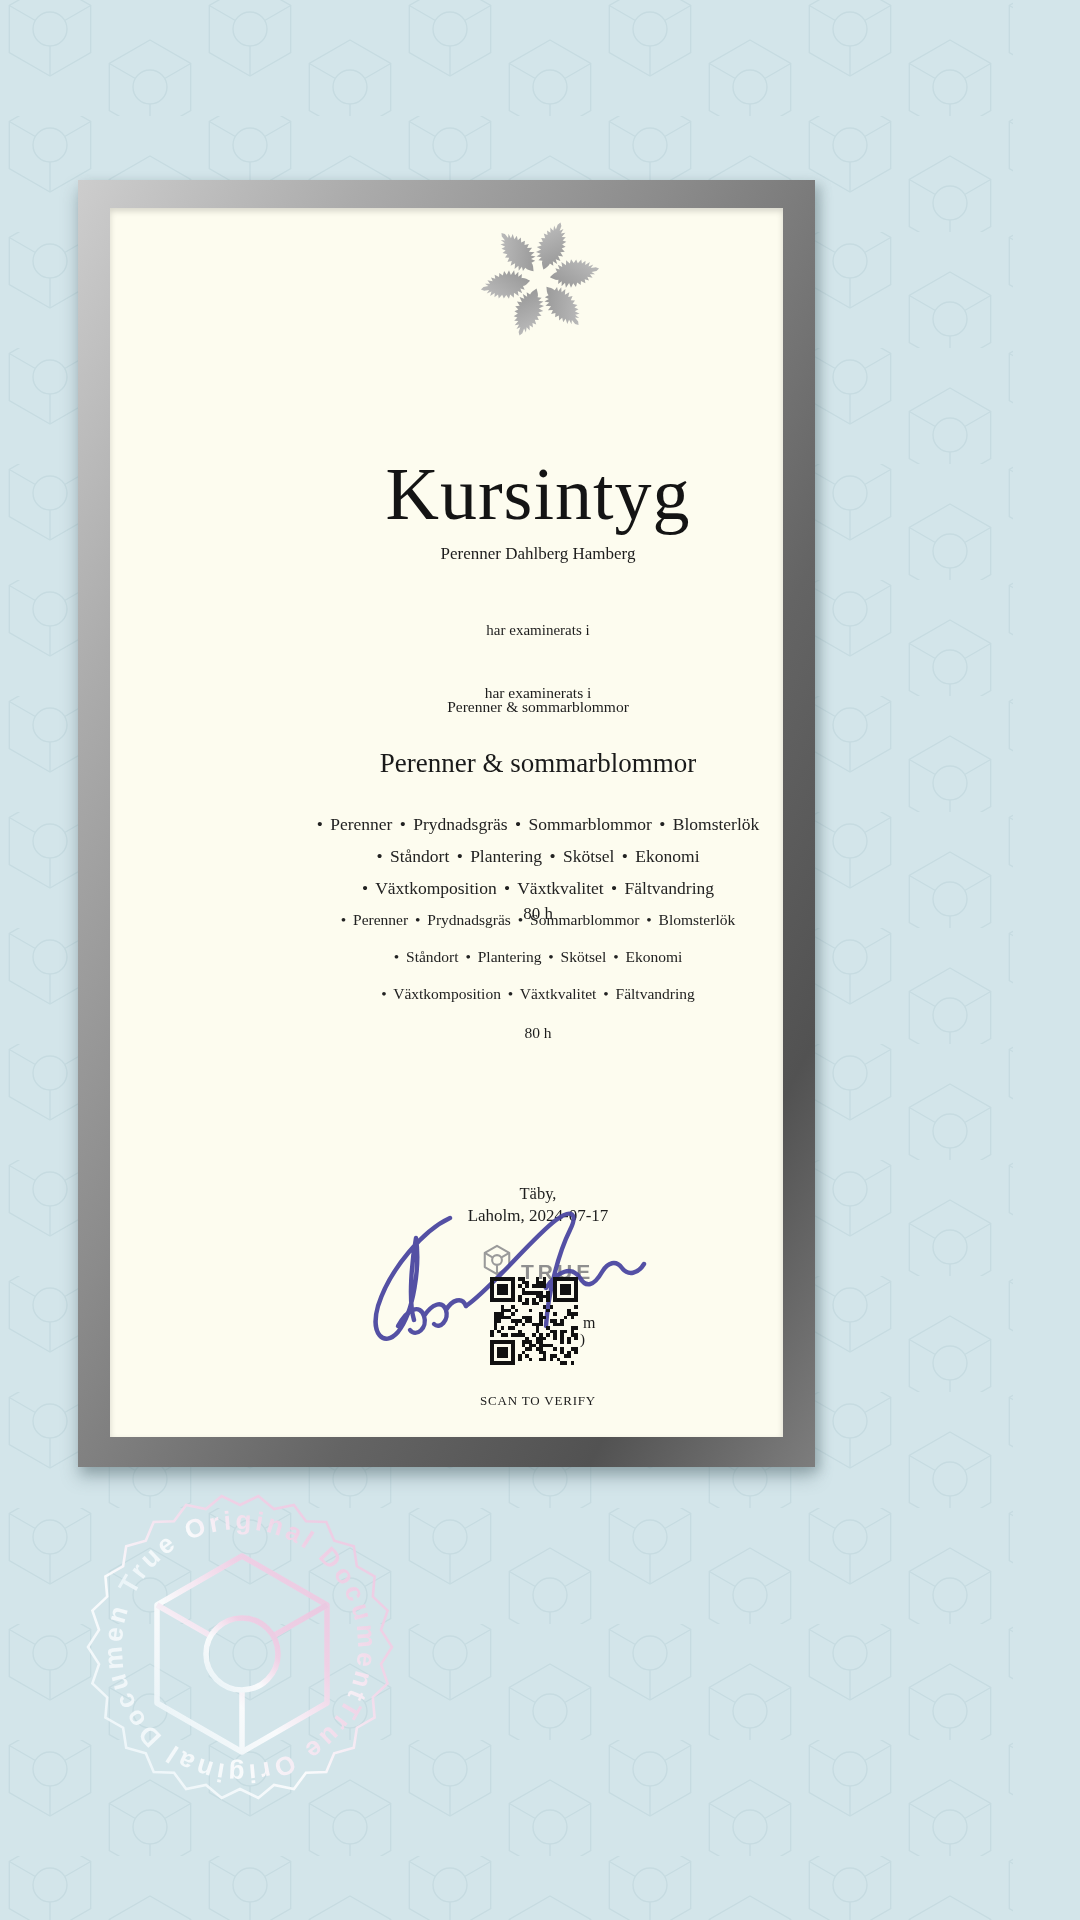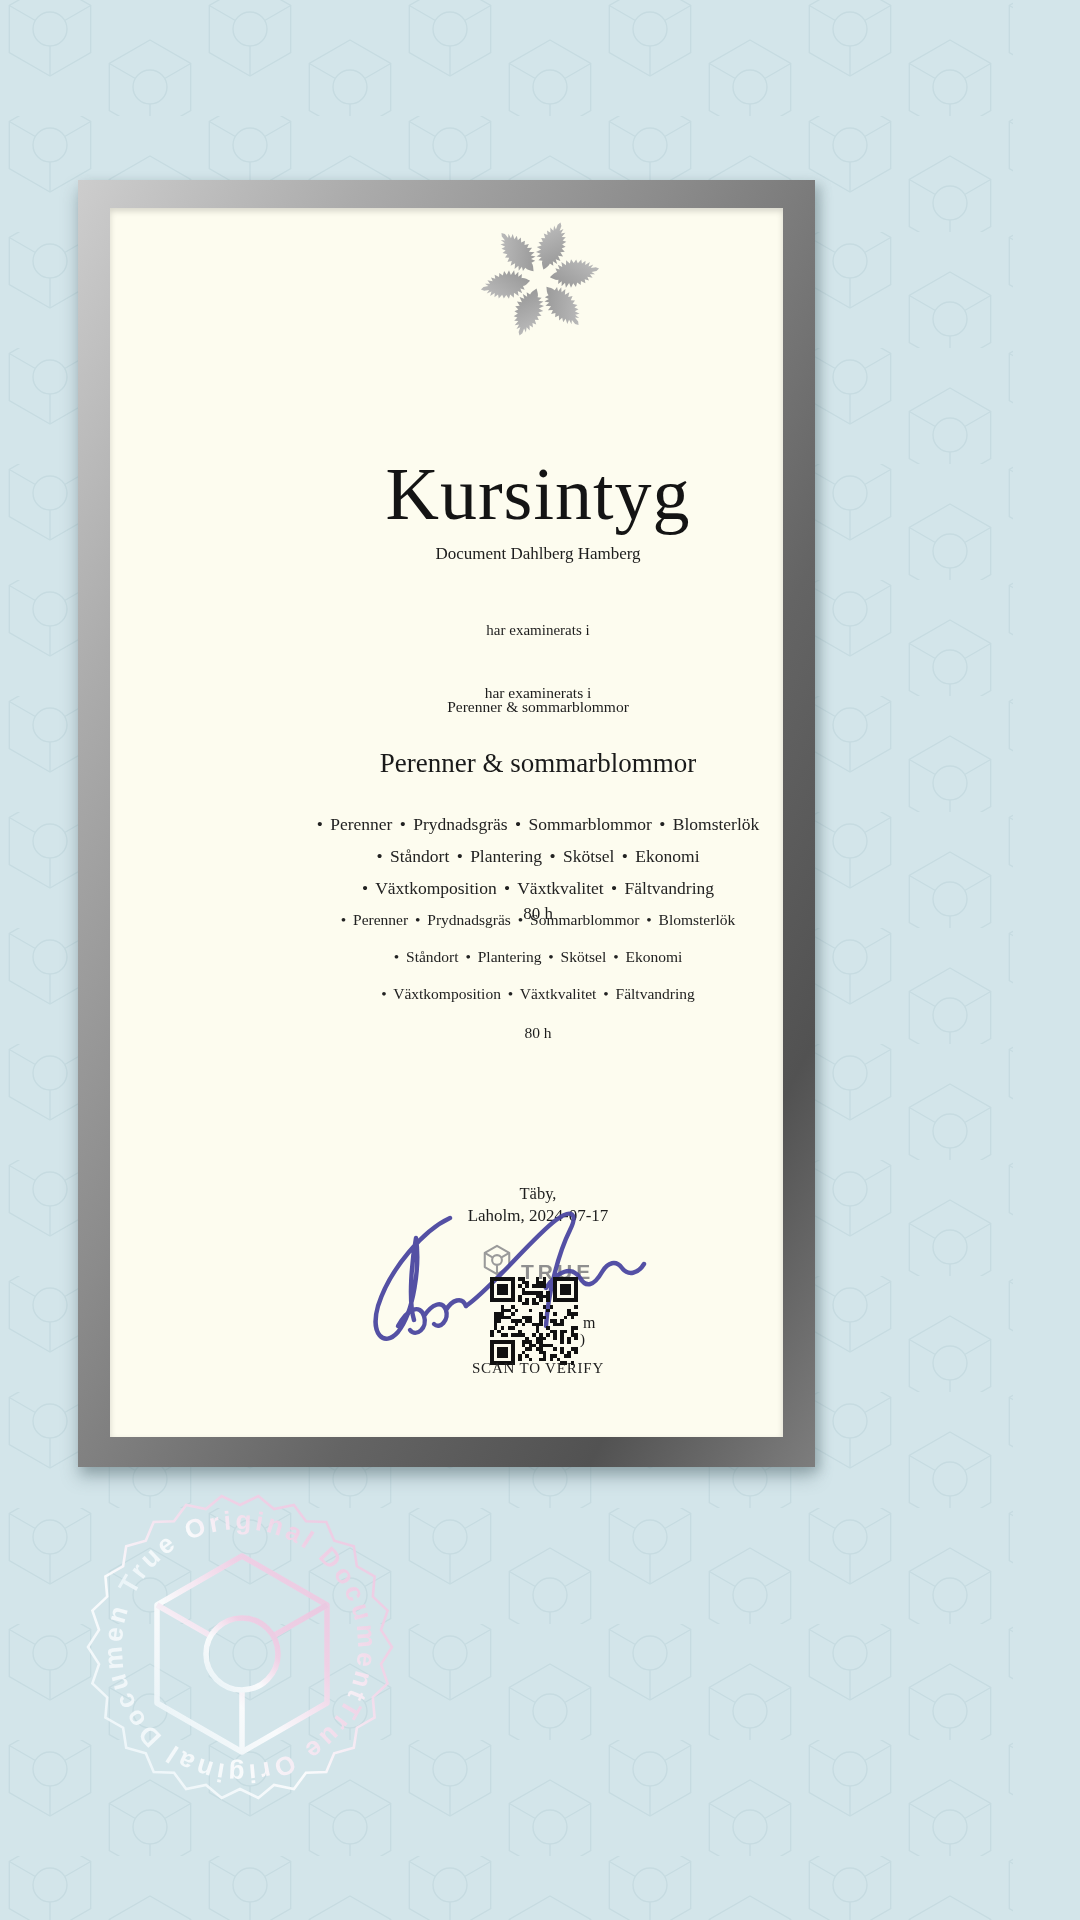--- a/index.html
+++ b/index.html
@@ -26,21 +26,21 @@
   .course-small{top:490px;font-size:15.5px;}
   .course-big{top:540px;font-size:27px;color:#1a1a1a;}
   .list-lg{font-size:17.5px;word-spacing:3px;color:#222;}
   .l1a{top:606px;} .l1b{top:638px;} .l1c{top:670px;}
   .hours-ov{top:696px;font-size:17px;}
   .list-sm{font-size:15.5px;word-spacing:3px;color:#222;}
   .l2a{top:703px;} .l2b{top:740px;} .l2c{top:777px;}
   .hours2{top:816px;font-size:15.5px;}
   .taby{top:976px;font-size:16.5px;}
   .laholm{top:998px;font-size:17px;}
-  .scan{top:1152px;font-size:15px;letter-spacing:.8px;color:#202020;}
+  .scan{top:1185px;font-size:13px;letter-spacing:.8px;color:#202020;}
 
   .emblem{position:absolute;left:358px;top:10px;width:144px;height:122px;}
 
   .truelogo{position:absolute;left:371px;top:1028px;display:flex;align-items:center;gap:8px;}
   .truelogo span{font-family:"Liberation Sans",sans-serif;font-weight:700;
                  font-size:21px;letter-spacing:4px;color:#8f8f8f;margin-top:24px;}
   .qr{position:absolute;left:380px;top:1069px;width:88px;height:88px;}
   .frag{position:absolute;color:#1b1b1b;font-size:16px;}
   .frag-m{left:473px;top:1106px;}
   .frag-p{left:470px;top:1123px;font-size:15px;}
@@ -85,21 +85,21 @@
         </defs>
         <use href="#leafP" transform="rotate(20)"></use>
         <use href="#leafP" transform="rotate(80)"></use>
         <use href="#leafP" transform="rotate(140)"></use>
         <use href="#leafP" transform="rotate(200)"></use>
         <use href="#leafP" transform="rotate(260)"></use>
         <use href="#leafP" transform="rotate(320)"></use>
       </svg>
 
       <div class="cline title">Kursintyg</div>
-      <div class="cline name-small">Document Dahlberg Hamberg</div>
+      <div class="cline name-small">Perenner Dahlberg Hamberg</div>
       <div class="cline overlap-exam">har examinerats i</div>
       <div class="cline exam1">har examinerats i</div>
       <div class="cline course-small">Perenner &amp; sommarblommor</div>
       <div class="cline course-big">Perenner &amp; sommarblommor</div>
 
       <div class="cline list-lg l1a">• Perenner • Prydnadsgräs • Sommarblommor • Blomsterlök</div>
       <div class="cline list-lg l1b">• Ståndort • Plantering • Skötsel • Ekonomi</div>
       <div class="cline list-lg l1c">• Växtkomposition • Växtkvalitet • Fältvandring</div>
 
       <div class="cline hours-ov">80 h</div>

